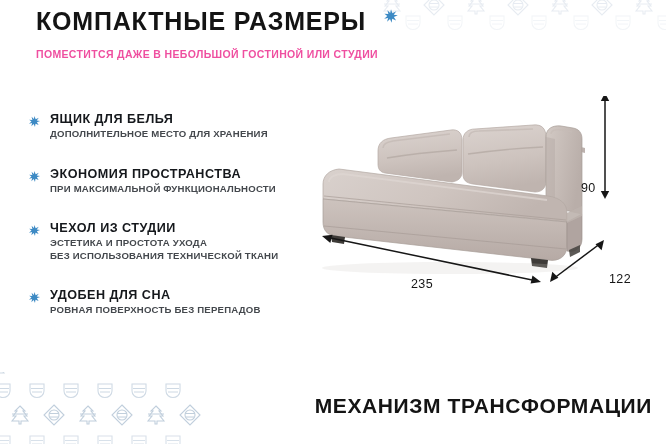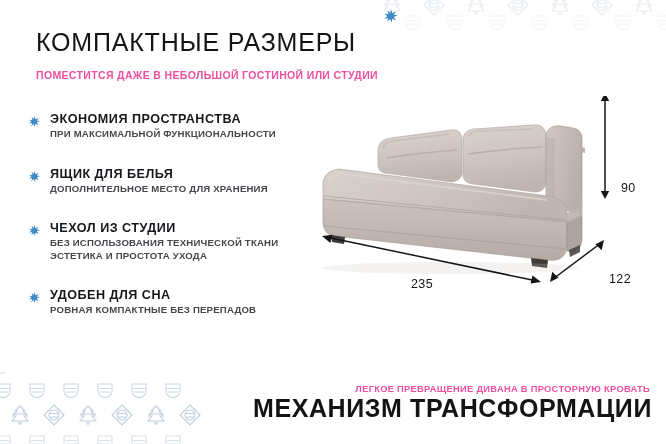--- a/index.html
+++ b/index.html
@@ -29,26 +29,25 @@
   #pattern-bottom {
     left:-6px; bottom:0px;
     width:250px; height:72px;
     opacity:0.85;
   }
 
   
   #header { position:absolute; left:36px; top:6px; }
   #header-title {
     font-size:25px;
-    font-weight:normal;
+    font-weight:bold;
     letter-spacing:0.8px;
     color:#141414;
     line-height:30px;
     white-space:nowrap;
-    margin-top:21px;
   }
   #header-asterisk {
     position:absolute;
     left:347px; top:2px;
     width:16px; height:16px;
   }
   #header-subtitle {
     margin-top:12px;
     font-size:10.5px;
     font-weight:bold;
@@ -95,41 +94,41 @@
   
   .dim-label {
     position:absolute;
     font-size:12.5px;
     font-weight:normal;
     color:#161616;
     letter-spacing:0.4px;
   }
   #dim-width  { left:411px; top:277px; }
   #dim-depth  { left:609px; top:272px; }
-  #dim-height { left:621px; top:181px; }
+  #dim-height { left:581px; top:181px; }
 
   
   #bottom-banner {
     position:absolute;
     left:0; bottom:0;
     width:666px; height:74px;
   }
   #bottom-sub {
     position:absolute;
     right:16px; top:14px;
     font-size:9.3px;
     font-weight:bold;
     letter-spacing:0.3px;
     color:#ef4fa0;
     white-space:nowrap;
   }
   #bottom-title {
     position:absolute;
     right:14px; top:24px;
-    font-size:25px;
+    font-size:21px;
     font-weight:bold;
     letter-spacing:0.6px;
     color:#141414;
     white-space:nowrap;
   }
 </style>
 </head>
 <body>
 
 <div id="page">
@@ -193,67 +192,67 @@
       <svg width="16" height="16" viewBox="0 0 16 16">
         <g fill="#3d8ac4">
           <path d="M8 1.2 L9.4 5.2 L13.3 3.3 L10.7 6.8 L14.8 7.3 L10.9 9 L13.1 12.4 L9.2 10.7 L8.6 14.8 L7 11 L4.1 13.8 L5.1 9.9 L1.2 10.7 L4.3 8 L1.4 5.7 L5.4 6 L4.4 2.2 L7.2 5 Z"></path>
         </g>
       </svg>
     </div>
     <div id="header-subtitle">ПОМЕСТИТСЯ ДАЖЕ В НЕБОЛЬШОЙ ГОСТИНОЙ ИЛИ СТУДИИ</div>
   </div>
 
   <div id="features">
+
+    <div class="feature">
+      <span class="feature-bullet">
+        <svg width="13" height="13" viewBox="0 0 16 16">
+            <path fill="#3d8ac4" d="M8 1.2 L9.4 5.2 L13.3 3.3 L10.7 6.8 L14.8 7.3 L10.9 9 L13.1 12.4 L9.2 10.7 L8.6 14.8 L7 11 L4.1 13.8 L5.1 9.9 L1.2 10.7 L4.3 8 L1.4 5.7 L5.4 6 L4.4 2.2 L7.2 5 Z"></path>
+          </svg>
+      </span>
+      <div class="feature-title">ЯЩИК ДЛЯ БЕЛЬЯ</div>
+      <div class="feature-sub">
+        <div>ДОПОЛНИТЕЛЬНОЕ МЕСТО ДЛЯ ХРАНЕНИЯ</div>
+      </div>
+    </div>
 
     <div class="feature">
       <span class="feature-bullet">
         <svg width="13" height="13" viewBox="0 0 16 16">
             <path fill="#3d8ac4" d="M8 1.2 L9.4 5.2 L13.3 3.3 L10.7 6.8 L14.8 7.3 L10.9 9 L13.1 12.4 L9.2 10.7 L8.6 14.8 L7 11 L4.1 13.8 L5.1 9.9 L1.2 10.7 L4.3 8 L1.4 5.7 L5.4 6 L4.4 2.2 L7.2 5 Z"></path>
           </svg>
       </span>
       <div class="feature-title">ЭКОНОМИЯ ПРОСТРАНСТВА</div>
       <div class="feature-sub">
         <div>ПРИ МАКСИМАЛЬНОЙ ФУНКЦИОНАЛЬНОСТИ</div>
       </div>
     </div>
 
     <div class="feature">
       <span class="feature-bullet">
         <svg width="13" height="13" viewBox="0 0 16 16">
             <path fill="#3d8ac4" d="M8 1.2 L9.4 5.2 L13.3 3.3 L10.7 6.8 L14.8 7.3 L10.9 9 L13.1 12.4 L9.2 10.7 L8.6 14.8 L7 11 L4.1 13.8 L5.1 9.9 L1.2 10.7 L4.3 8 L1.4 5.7 L5.4 6 L4.4 2.2 L7.2 5 Z"></path>
           </svg>
       </span>
-      <div class="feature-title">ЯЩИК ДЛЯ БЕЛЬЯ</div>
-      <div class="feature-sub">
-        <div>ДОПОЛНИТЕЛЬНОЕ МЕСТО ДЛЯ ХРАНЕНИЯ</div>
-      </div>
-    </div>
-
-    <div class="feature">
-      <span class="feature-bullet">
-        <svg width="13" height="13" viewBox="0 0 16 16">
-            <path fill="#3d8ac4" d="M8 1.2 L9.4 5.2 L13.3 3.3 L10.7 6.8 L14.8 7.3 L10.9 9 L13.1 12.4 L9.2 10.7 L8.6 14.8 L7 11 L4.1 13.8 L5.1 9.9 L1.2 10.7 L4.3 8 L1.4 5.7 L5.4 6 L4.4 2.2 L7.2 5 Z"></path>
-          </svg>
-      </span>
       <div class="feature-title">ЧЕХОЛ ИЗ СТУДИИ</div>
       <div class="feature-sub">
+        <div>ЭСТЕТИКА И ПРОСТОТА УХОДА</div>
         <div>БЕЗ ИСПОЛЬЗОВАНИЯ ТЕХНИЧЕСКОЙ ТКАНИ</div>
-        <div>ЭСТЕТИКА И ПРОСТОТА УХОДА</div>
       </div>
     </div>
 
     <div class="feature">
       <span class="feature-bullet">
         <svg width="13" height="13" viewBox="0 0 16 16">
             <path fill="#3d8ac4" d="M8 1.2 L9.4 5.2 L13.3 3.3 L10.7 6.8 L14.8 7.3 L10.9 9 L13.1 12.4 L9.2 10.7 L8.6 14.8 L7 11 L4.1 13.8 L5.1 9.9 L1.2 10.7 L4.3 8 L1.4 5.7 L5.4 6 L4.4 2.2 L7.2 5 Z"></path>
           </svg>
       </span>
       <div class="feature-title">УДОБЕН ДЛЯ СНА</div>
       <div class="feature-sub">
-        <div>РОВНАЯ КОМПАКТНЫЕ БЕЗ ПЕРЕПАДОВ</div>
+        <div>РОВНАЯ ПОВЕРХНОСТЬ БЕЗ ПЕРЕПАДОВ</div>
       </div>
     </div>
 
   </div>
 
   <div id="sofa-figure">
     <svg id="sofa-svg" viewBox="0 0 336 210">
       <defs>
         <linearGradient id="fabMain" x1="0" y1="0" x2="0" y2="1">
           <stop offset="0" stop-color="#d6cdc8"></stop>
@@ -393,17 +392,16 @@
         <use href="#b-shield" x="43" y="70"></use>
         <use href="#b-shield" x="77" y="70"></use>
         <use href="#b-shield" x="111" y="70"></use>
         <use href="#b-shield" x="145" y="70"></use>
         <use href="#b-shield" x="179" y="70"></use>
       </g>
     </svg>
   </div>
 
   <div id="bottom-banner">
-    <div id="bottom-sub">ЛЕГКОЕ ПРЕВРАЩЕНИЕ ДИВАНА В ПРОСТОРНУЮ КРОВАТЬ</div>
     <div id="bottom-title">МЕХАНИЗМ ТРАНСФОРМАЦИИ</div>
   </div>
 
 </div>
 
 </body></html>

